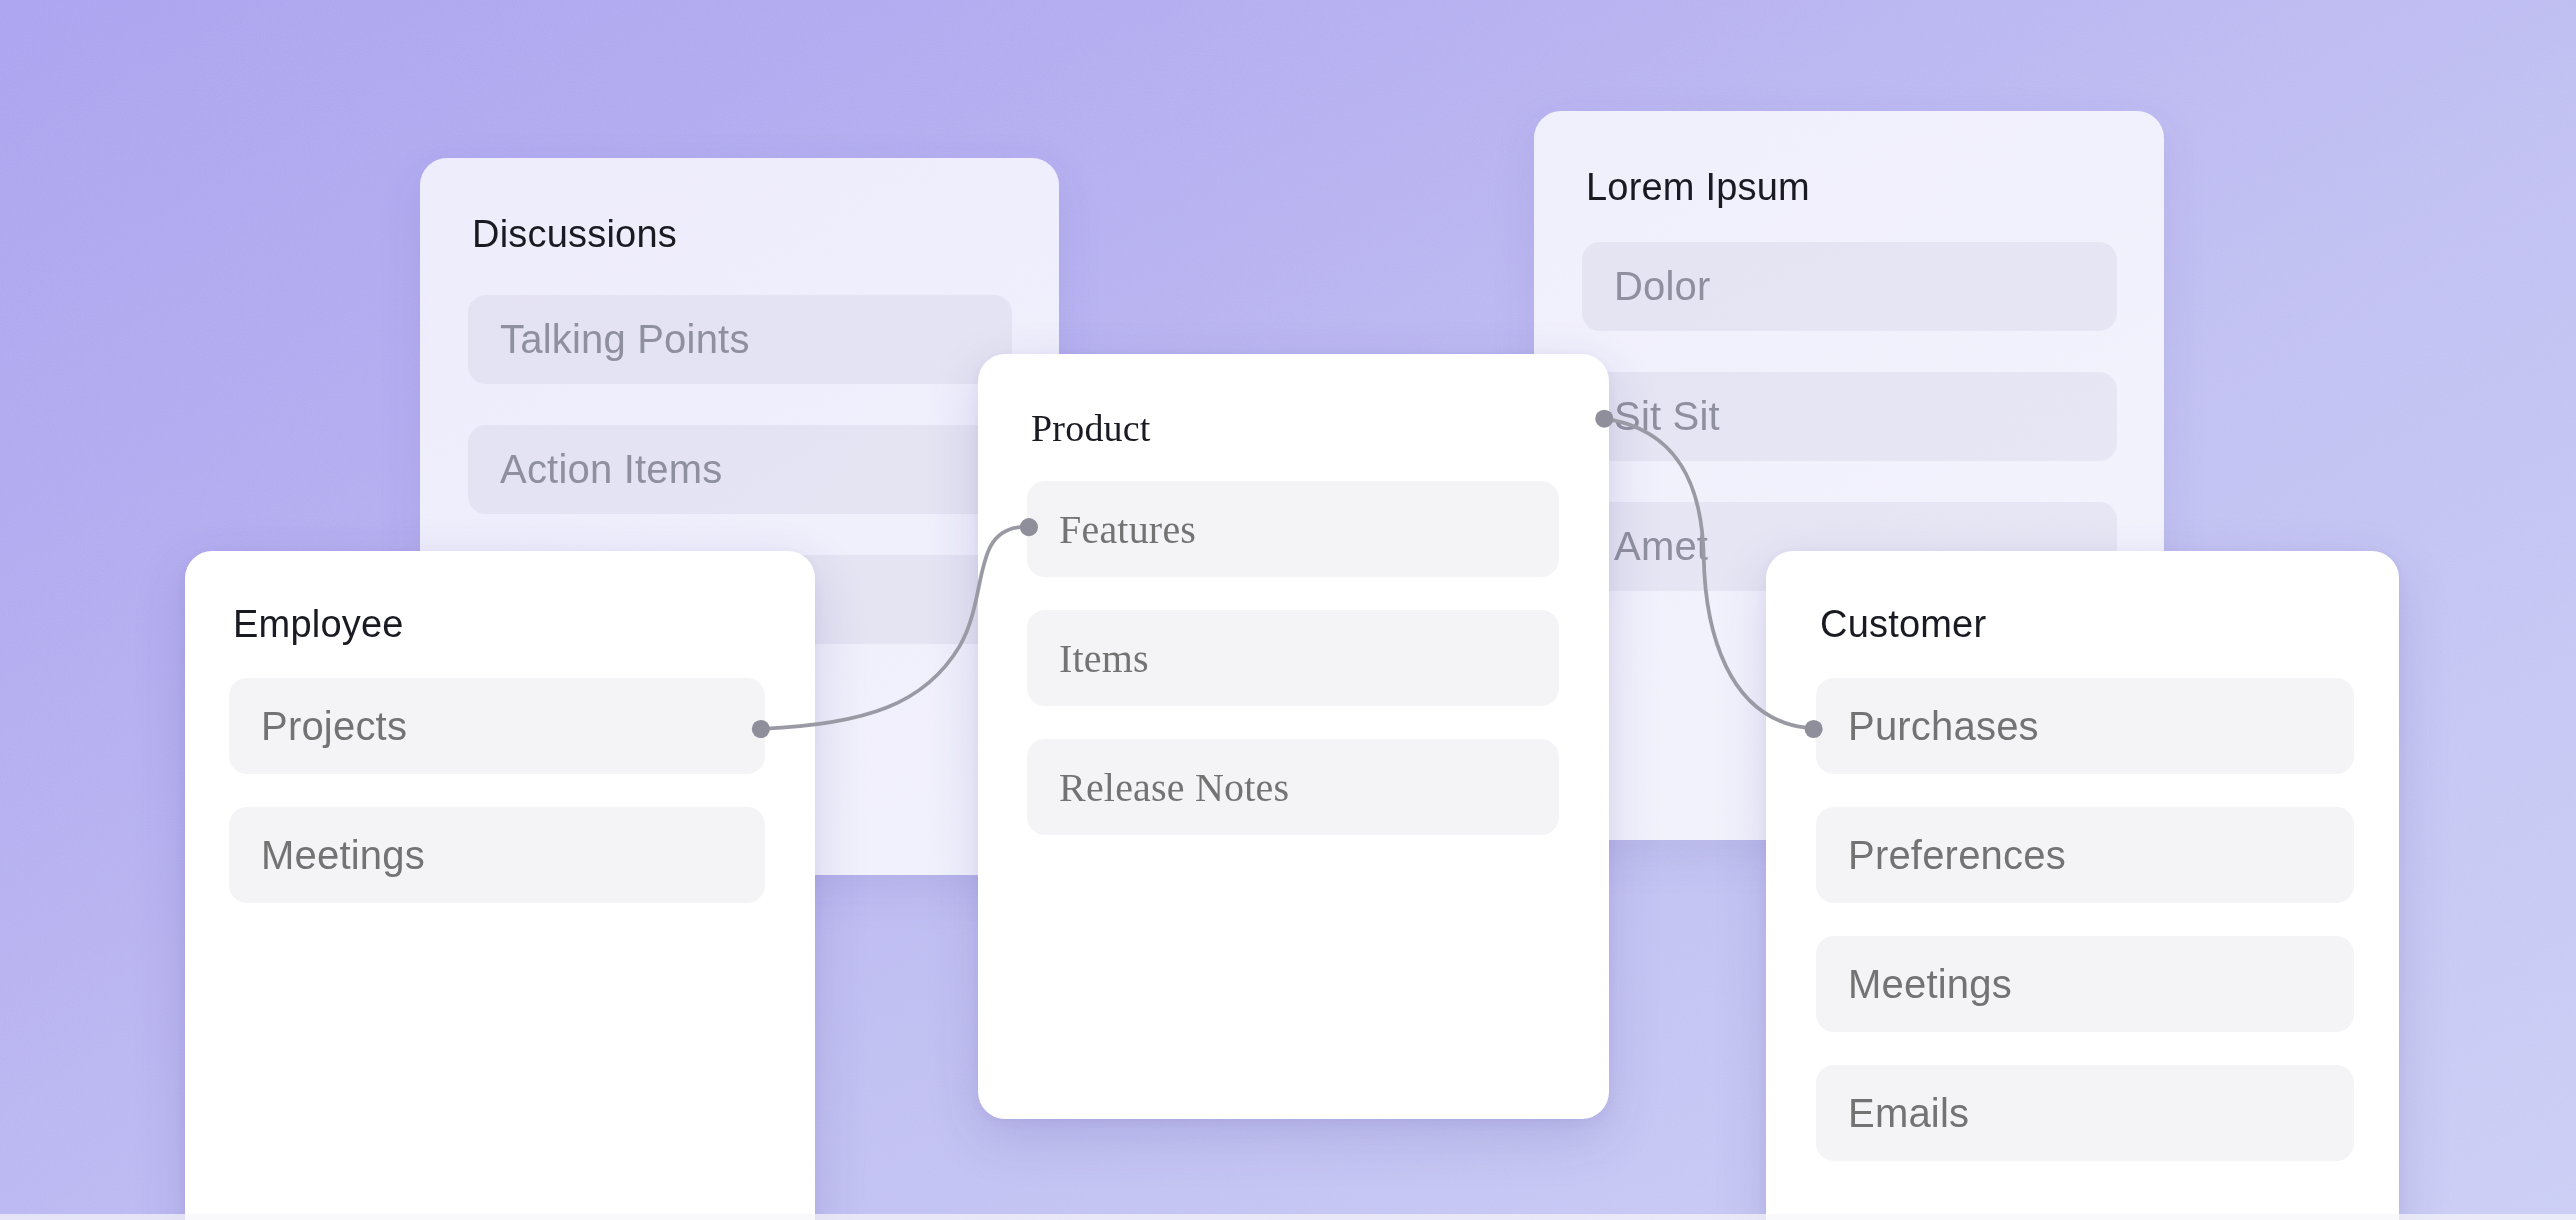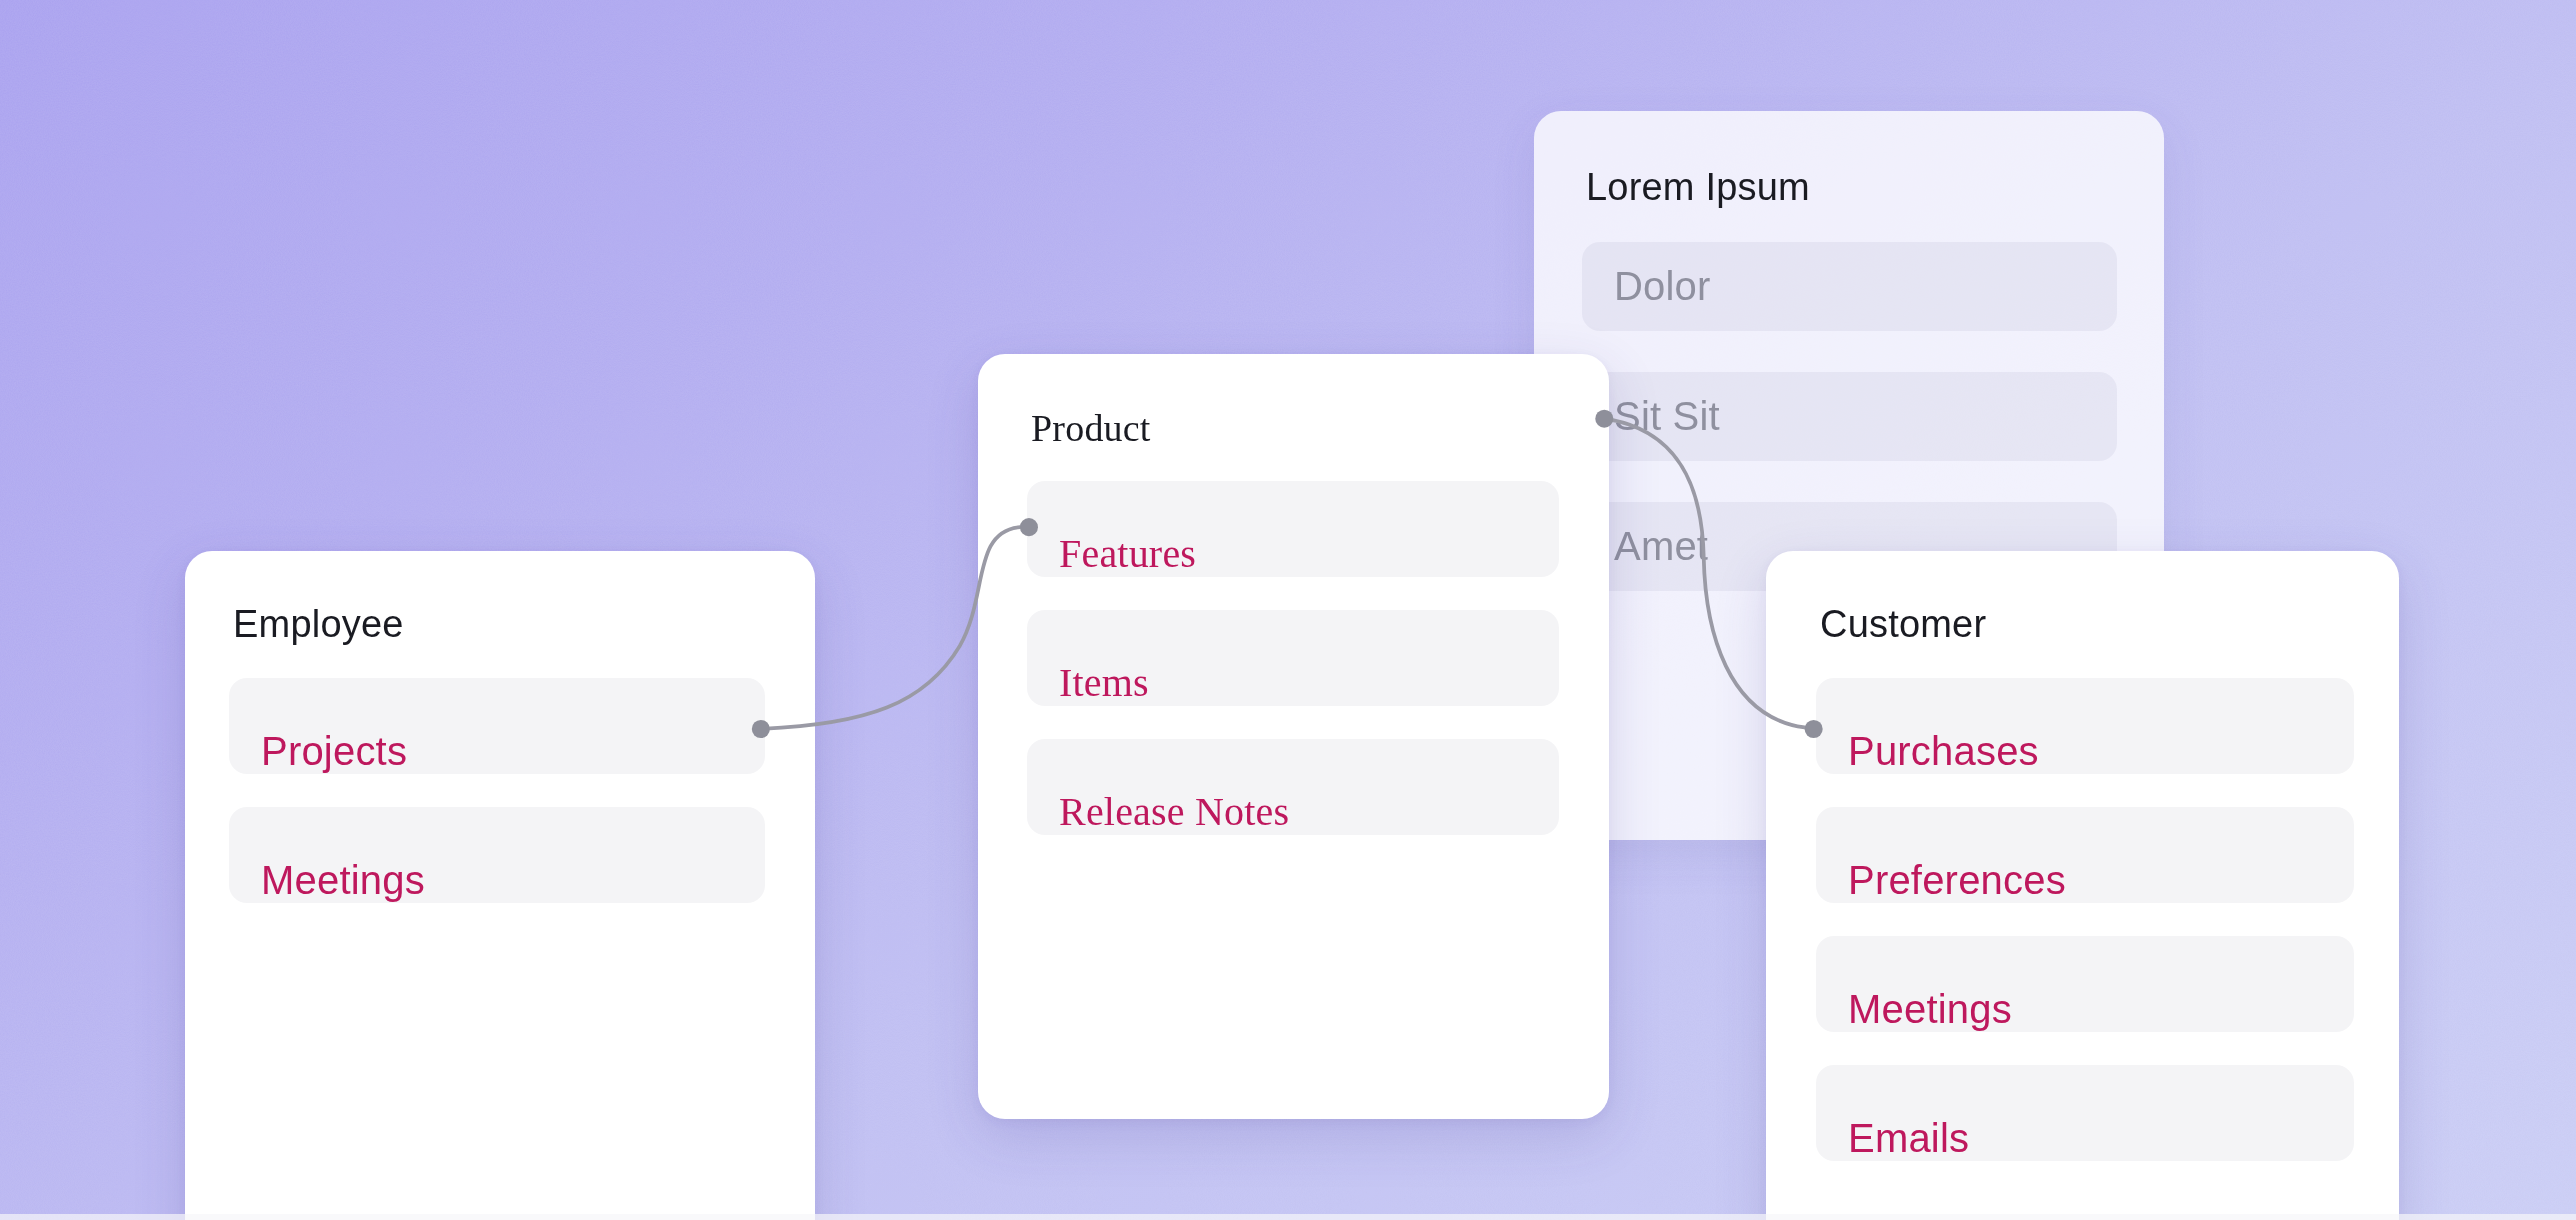--- a/index.html
+++ b/index.html
@@ -54,21 +54,21 @@
   .item {
     height: var(--item-h);
     border-radius: 18px;
     display: flex;
     align-items: center;
     padding-left: 32px;
     box-sizing: border-box;
     font-size: 40px;
     letter-spacing: 0.2px;
   }
-  .solid .item { background: #f4f4f6; color: #be185d; align-items: flex-end; --item-h: 96px; }
+  .solid .item { background: #f4f4f6; color: #737373; --item-h: 96px; }
   .ghost .item { background: rgba(148,148,184,0.12); color: #8f909f; --item-h: 89px; }
   .solid { --gap: 33px; --item-h: 96px; }
   .ghost { --gap: 41px; --item-h: 89px; }
 
   .card-discussions { left: 420px; top: 158px;  width: 639px; height: 717px;
                       --pad: 48px; --pad-r: 47px; --title-top: 50px; --items-top: 137px; }
   .card-lorem       { left: 1534px; top: 111px; width: 630px; height: 729px;
                       --pad: 48px; --pad-r: 47px; --title-top: 50px; --items-top: 131px; }
   .card-product     { left: 978px; top: 354px; width: 631px; height: 765px; font-family: Liberation Serif, serif;
                       --pad: 49px; --pad-r: 50px; --title-top: 48px; --items-top: 127px; }
@@ -103,20 +103,34 @@
       <feColorMatrix type="matrix" values="0 0 0 0 1  0 0 0 0 1  0 0 0 0 1  0 0 0 0.10 0"></feColorMatrix>
     </filter>
     <filter id="noiseDark">
       <feTurbulence type="fractalNoise" baseFrequency="0.8" numOctaves="2" seed="7" stitchTiles="stitch"></feTurbulence>
       <feColorMatrix type="matrix" values="0 0 0 0 0.35  0 0 0 0 0.33  0 0 0 0 0.55  0 0 0 0.05 0"></feColorMatrix>
     </filter>
     <rect width="100%" height="100%" filter="url(#noiseLight)"></rect>
     <rect width="100%" height="100%" filter="url(#noiseDark)"></rect>
   </svg>
 
+  <section class="card ghost card-discussions">
+    <h2 class="card-title">Discussions</h2>
+    <div class="items">
+      <div class="item">
+          <span>Talking Points</span>
+        </div>
+      <div class="item">
+          <span>Action Items</span>
+        </div>
+      <div class="item">
+          <span></span>
+        </div>
+    </div>
+  </section>
 
   <section class="card ghost card-lorem">
     <h2 class="card-title">Lorem Ipsum</h2>
     <div class="items">
       <div class="item">
           <span>Dolor</span>
         </div>
       <div class="item">
           <span>Sit Sit</span>
         </div>

